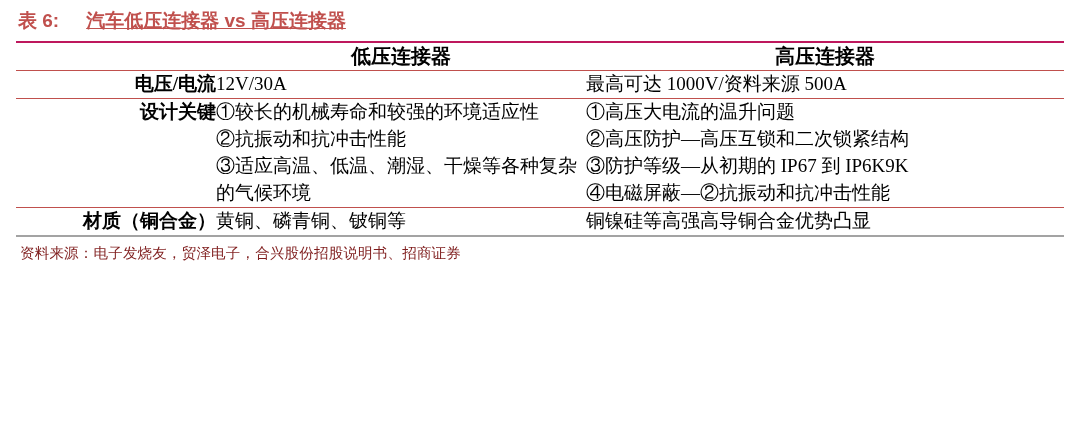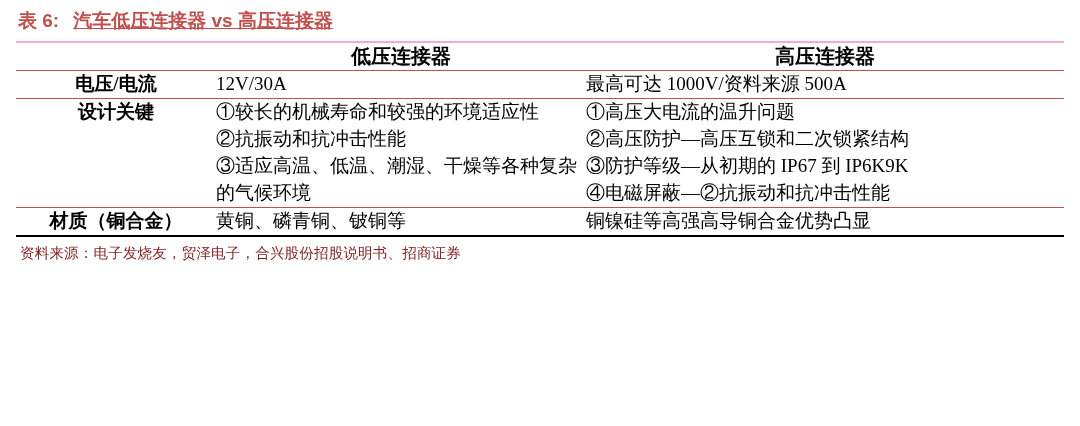--- a/index.html
+++ b/index.html
@@ -18,21 +18,21 @@
     position: relative;
     width: 1080px;
     height: 426px;
     box-sizing: border-box;
     padding: 0 16px;
   }
   
   .title-row {
     display: flex;
     align-items: baseline;
-    gap: 14px;
+    gap: 27px;
     padding: 8px 0 7px 2px;
   }
   .title-label {
     font-family: "Liberation Sans", "DejaVu Sans", sans-serif;
     font-weight: bold;
     font-size: 19px;
     color: #C0504D;
     letter-spacing: 0px;
   }
   .title-text {
@@ -45,37 +45,37 @@
   
   table.cmp {
     width: 100%;
     border-collapse: collapse;
     table-layout: fixed;
   }
   table.cmp td, table.cmp th {
     vertical-align: top;
     padding: 0;
   }
-  .rule-top { border-top: 2px solid #f9a8d4; }
+  .rule-top { border-top: 2px solid #be185d; }
   .rule-thin { border-top: 1px solid #C0504D; }
-  .rule-bottom { border-bottom: 2px solid #000000; margin-top: 44px; }
+  .rule-bottom { border-bottom: 2px solid #a3a3a3; margin-top: 44px; }
 
   .col-label { width: 200px; }
   .col-lv { width: 370px; }
   .col-hv { width: 478px; }
 
   .hdr-cell {
     text-align: center;
     font-weight: bold;
     font-size: 20px;
     padding: 6px 0 6px 0;
     font-family: "Liberation Serif", "DejaVu Serif", serif;
   }
   .rowlabel {
-    text-align: center;
+    text-align: right;
     font-weight: bold;
     font-size: 19px;
     font-family: "Liberation Serif", "DejaVu Serif", serif;
     vertical-align: middle;
   }
   .cell {
     font-size: 19px;
     line-height: 1.42;
     font-family: "Liberation Serif", "DejaVu Serif", serif;
   }

